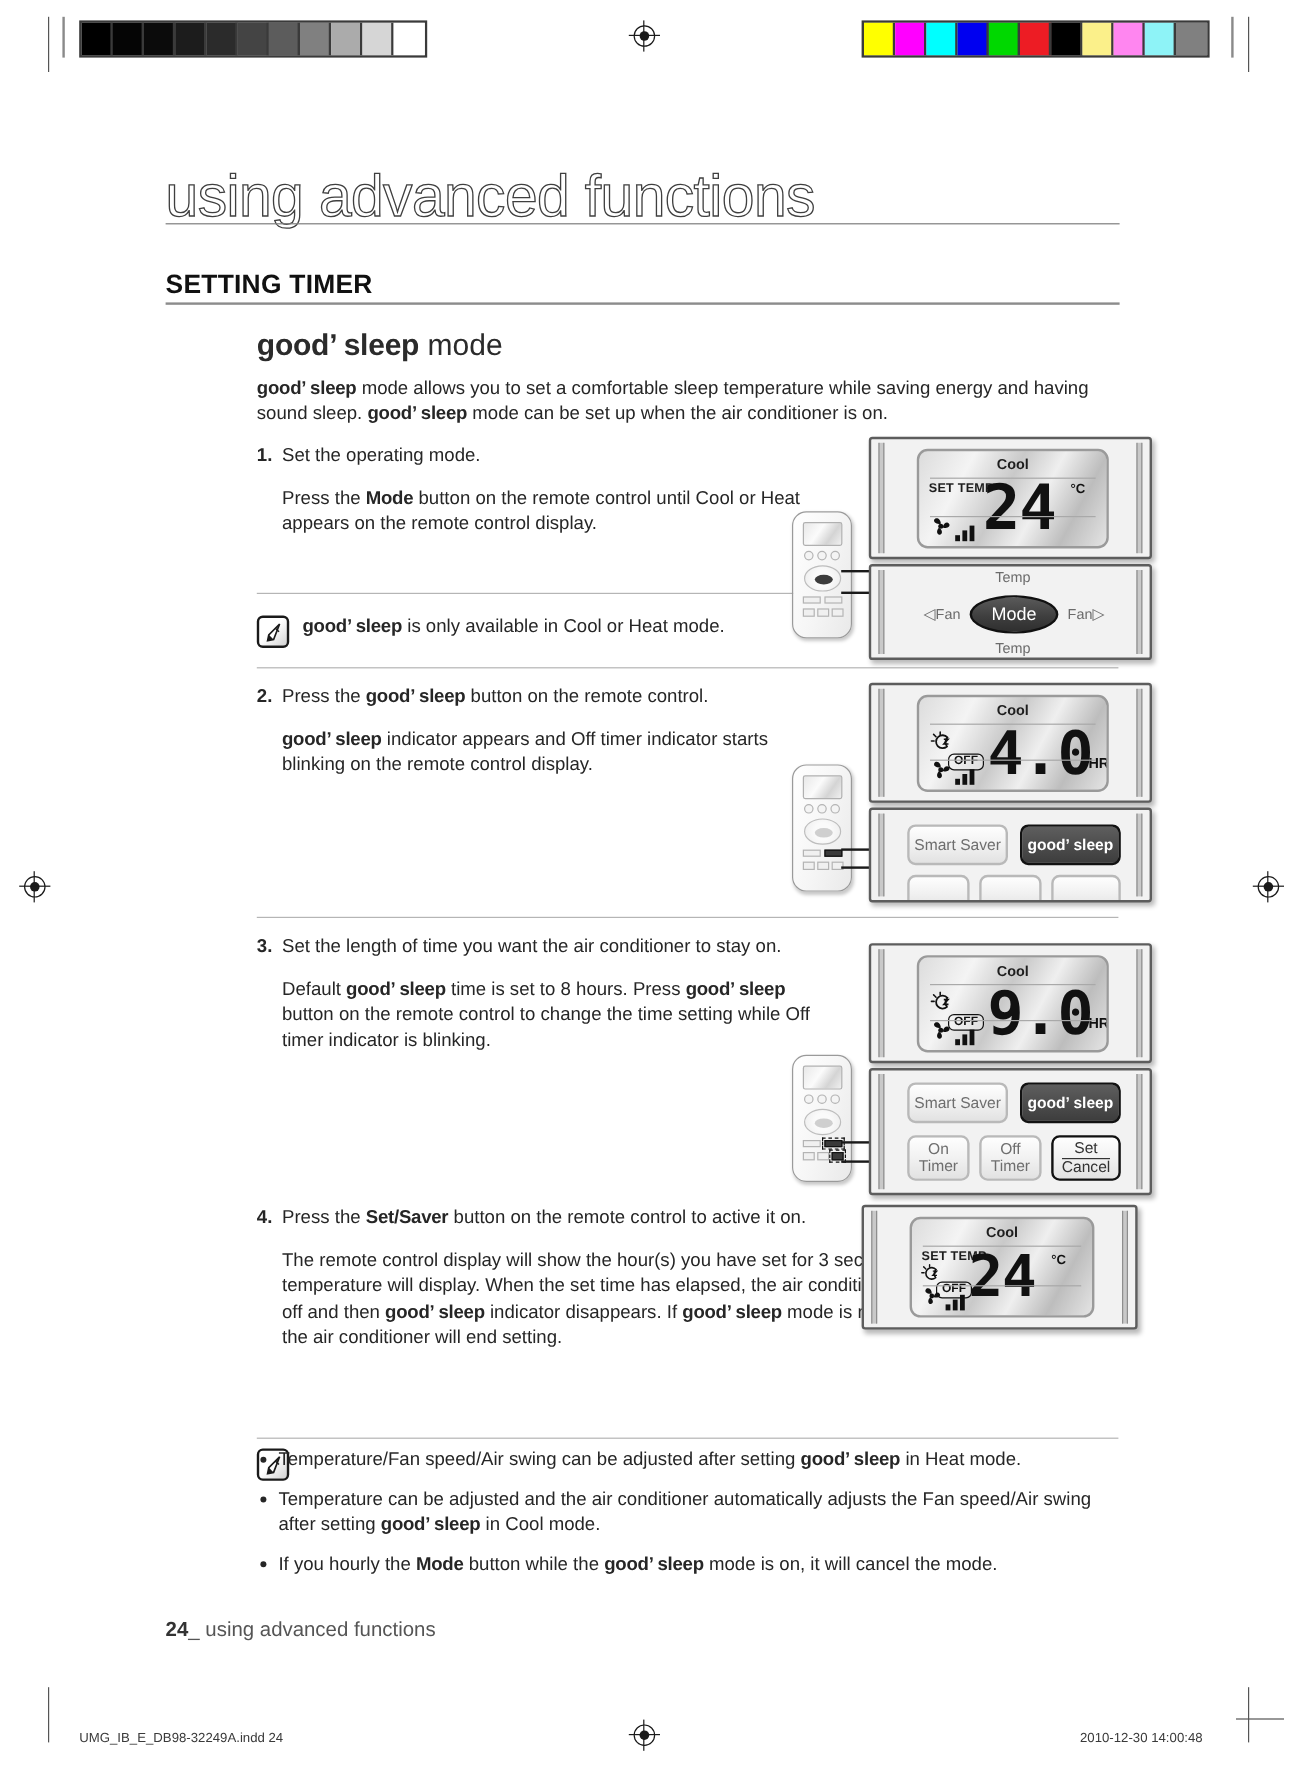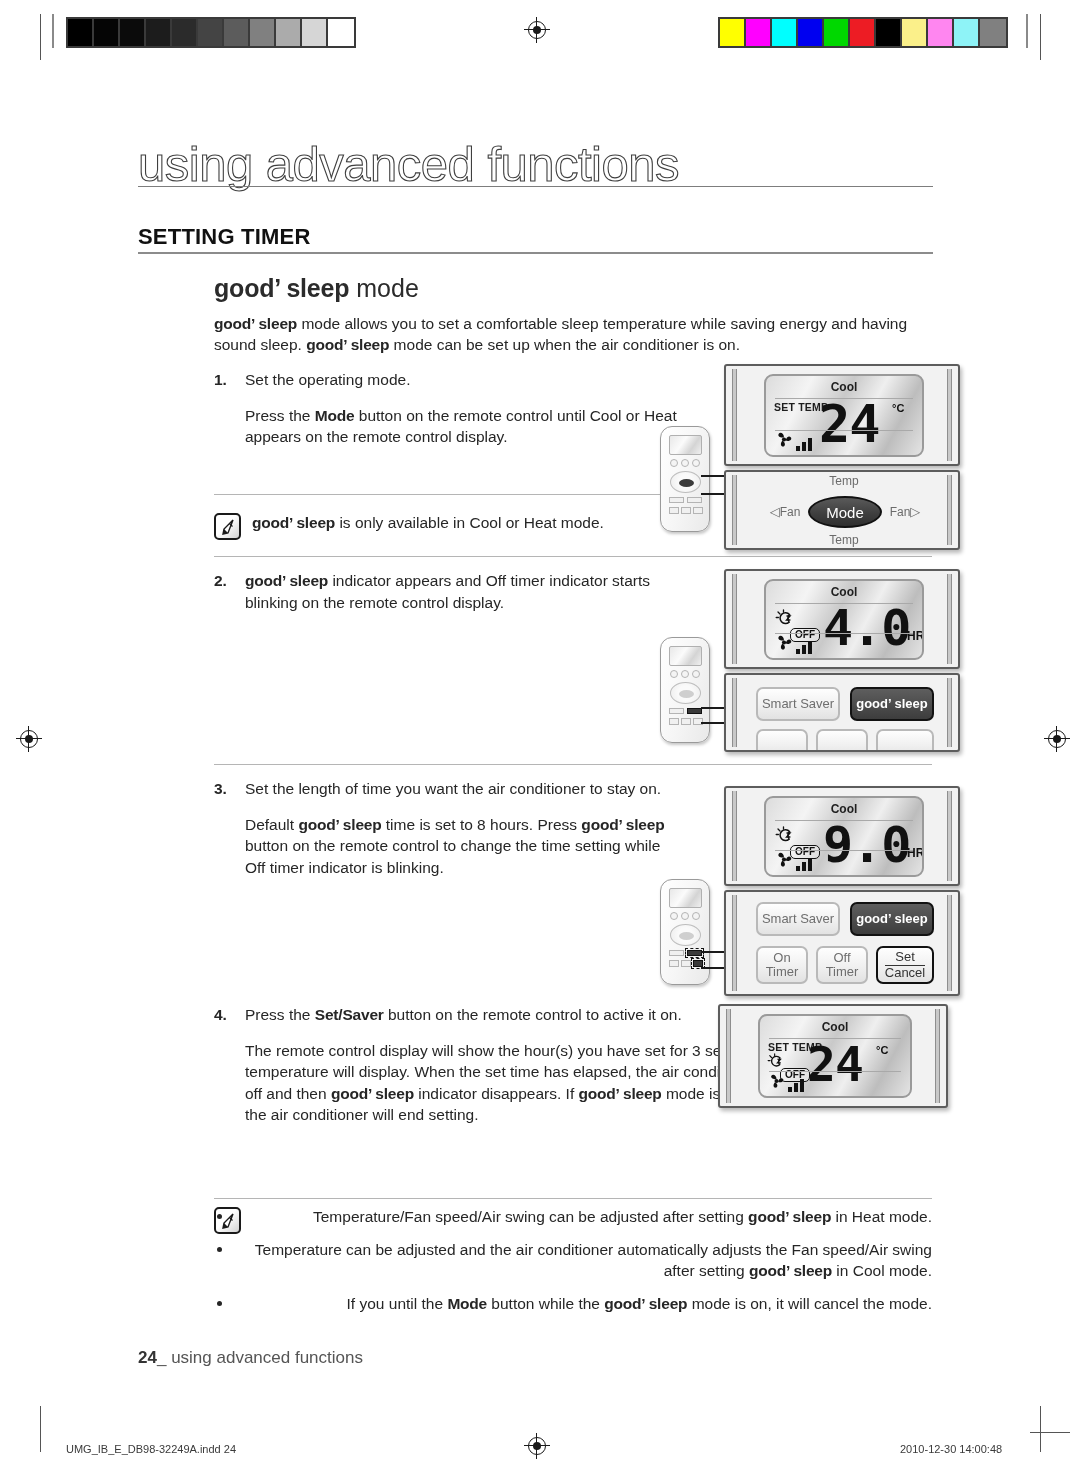--- a/index.html
+++ b/index.html
@@ -90,21 +90,21 @@
   .intro {
     position: absolute; left: 214px; top: 313px; width: 700px;
     font-size: 15.5px; line-height: 21px; color: #262626;
   }
 
   
   .step { position: absolute; font-size: 15.5px; line-height: 21.5px; color: #262626; }
   .step .num {
     position: absolute; left: 0; top: 0; font-weight: bold; width: 26px;
   }
-  .step .body { margin-left: 31px; }
+  .step .body { margin-left: 21px; }
   .step-para { margin-bottom: 14px; }
   .step-para:last-child { margin-bottom: 0; }
 
   .step1 { left: 214px; top: 369px; width: 470px; }
   .step2 { left: 214px; top: 570px; width: 470px; }
   .step3 { left: 214px; top: 778px; width: 470px; }
   .step4 { left: 214px; top: 1004px; width: 700px; }
 
   
   .hr-note { position: absolute; height: 1px; background: #b5b5b5; }
@@ -120,21 +120,21 @@
     background: linear-gradient(135deg,#ffffff 0%,#ffffff 45%,#d2d2d2 100%);
     border: 2px solid #1a1a1a;
   }
   .note-icon svg { position: absolute; left: 3px; top: 3px; }
   .note-body { margin-left: 38px; }
 
   .note1 { left: 214px; top: 512px; width: 560px; }
   .note2 { left: 214px; top: 1206px; width: 718px; }
 
   .bullets { list-style: none; margin: 0; padding: 0; }
-  .bullets li { position: relative; padding-left: 18px; margin-bottom: 11px; text-align: right; }
+  .bullets li { position: relative; padding-left: 18px; margin-bottom: 11px; }
   .bullets li:last-child { margin-bottom: 0; }
   .bullets li::before {
     content: ""; position: absolute; left: 3px; top: 8px;
     width: 5px; height: 5px; border-radius: 50%; background: #262626;
   }
 
   
   .footer-page {
     position: absolute; left: 138px; top: 1348px;
     font-size: 17px; color: #555;
@@ -333,20 +333,21 @@
   <div class="step step1">
       <span class="num">1.</span>
       <div class="body">
         <div class="step-para"><span>Set the operating mode.</span></div>
         <div class="step-para"><span>Press the </span><span class="gs">Mode</span><span> button on the remote control until Cool or Heat appears on the remote control display.</span></div>
       </div>
     </div>
   <div class="step step2">
       <span class="num">2.</span>
       <div class="body">
+        <div class="step-para"><span>Press the </span><span class="gs">good’ sleep</span><span> button on the remote control.</span></div>
         <div class="step-para"><span></span><span class="gs">good’ sleep</span><span> indicator appears and Off timer indicator starts blinking on the remote control display.</span></div>
       </div>
     </div>
   <div class="step step3">
       <span class="num">3.</span>
       <div class="body">
         <div class="step-para"><span>Set the length of time you want the air conditioner to stay on.</span></div>
         <div class="step-para"><span>Default </span><span class="gs">good’ sleep</span><span> time is set to 8 hours. Press </span><span class="gs">good’ sleep</span><span> button on the remote control to change the time setting while Off timer indicator is blinking.</span></div>
       </div>
     </div>
@@ -380,21 +381,21 @@
     <span class="note-icon">
       <svg width="19" height="19" viewBox="0 0 19 19">
         <path d="M14 2 L5 11 L4 16 L9 15 Z" fill="#ffffff" stroke="#1a1a1a" stroke-width="1.4"></path>
         <path d="M5 11 L9 15 L4 16 Z" fill="#1a1a1a"></path>
         <path d="M10.5 5.5 L13.5 8.5" stroke="#1a1a1a" stroke-width="1.2"></path>
       </svg>
     </span>
     <ul class="bullets note-body" id="note2-bullets">
         <li><span>Temperature/Fan speed/Air swing can be adjusted after setting </span><span class="gs">good’ sleep</span><span> in Heat mode.</span></li>
         <li><span>Temperature can be adjusted and the air conditioner automatically adjusts the Fan speed/Air swing after setting </span><span class="gs">good’ sleep</span><span> in Cool mode.</span></li>
-        <li><span>If you until the </span><span class="gs">Mode</span><span> button while the </span><span class="gs">good’ sleep</span><span> mode is on, it will cancel the mode.</span></li>
+        <li><span>If you hourly the </span><span class="gs">Mode</span><span> button while the </span><span class="gs">good’ sleep</span><span> mode is on, it will cancel the mode.</span></li>
       </ul>
   </div>
 
   <div class="illus" style="left:660px; top:362px; width:300px; height:188px;">
     <div class="remote" style="left:0px; top:64px;">
       <div class="scr"></div>
       <div class="rrow" style="left:9px; top:32px;">
         <span class="rcirc"></span>
         <span class="rcirc"></span>
         <span class="rcirc"></span>

